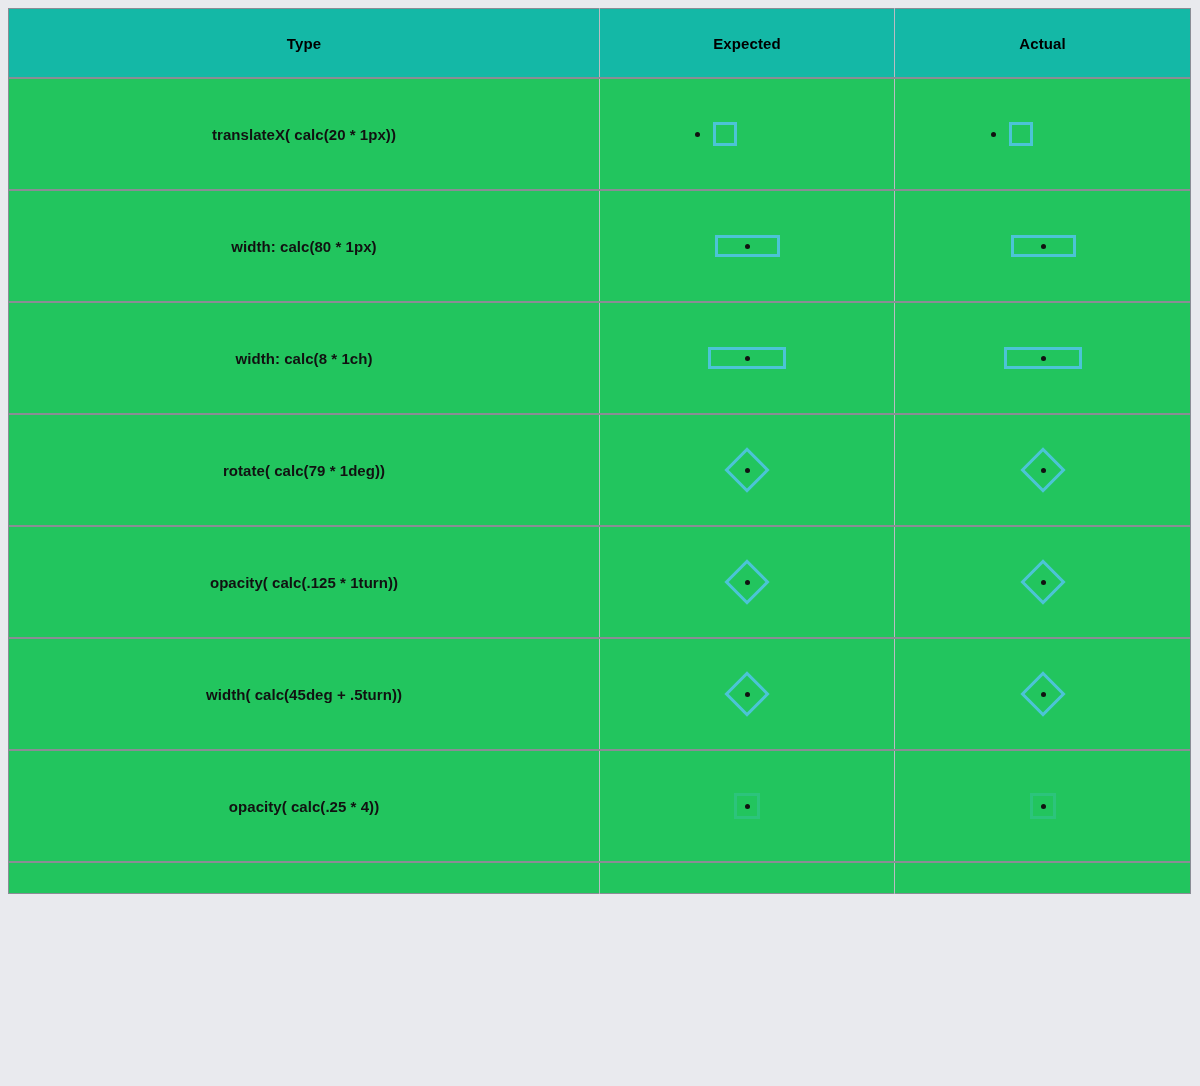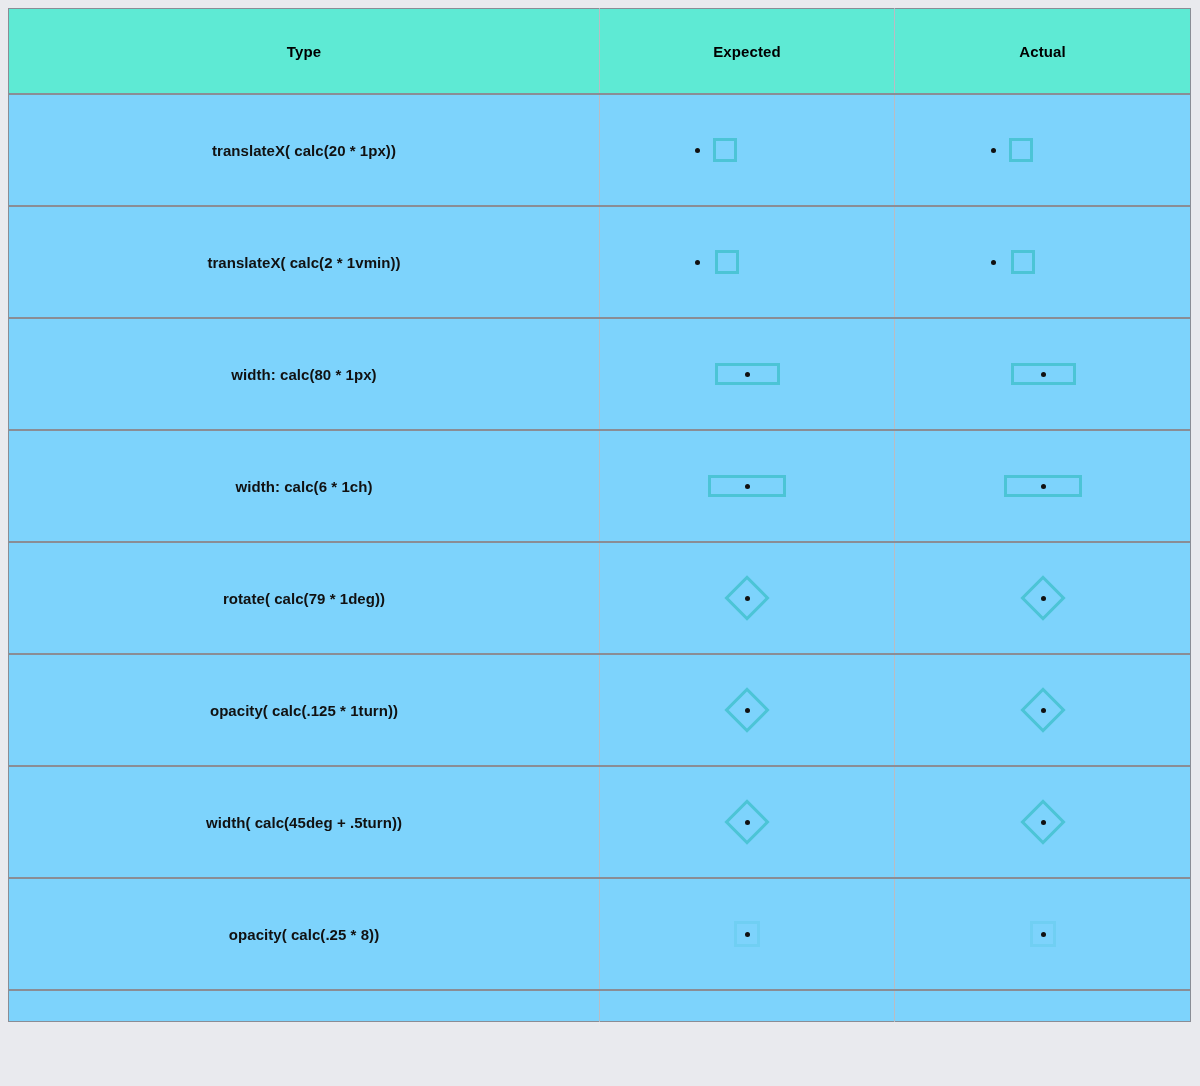--- a/index.html
+++ b/index.html
@@ -34,41 +34,41 @@
     background: #e9eaee;
     border: 1px solid #8a8d95;
   }
 
   .test-table col.col-type   { width: 591px; }
   .test-table col.col-exp    { width: 295px; }
   .test-table col.col-act    { width: 296px; }
 
   .test-table th {
     height: 60px;
-    padding: 12px;
+    padding: 4px;
     text-align: center;
     vertical-align: middle;
     font-size: 15px;
     font-weight: bold;
     letter-spacing: 0.1px;
     color: #000;
     border-right: 1px solid #b9bcc3;
     border-bottom: 2px solid #8a8d95;
-    background: #5eead4;
+    background: #14b8a6;
     margin-left: 36px;
   }
   .test-table th:last-child { border-right: none; text-align: center; }
 
   .test-table td {
     height: 110px;
     padding: 0;
     vertical-align: middle;
     border-right: 1px solid #b9bcc3;
     border-bottom: 2px solid #8a8d95;
-    background: #7dd3fc;
+    background: #22c55e;
   }
   .test-table td:last-child { border-right: none; }
 
   .test-table tr:last-child td {
     border-bottom: none;
   }
 
   .cell-type {
     text-align: center;
     font-size: 15px;
@@ -204,51 +204,36 @@
             </div>
           </td>
           <td class="cell-demo">
             <div class="stage v-tx20">
               <span class="dot"></span>
               <span class="box" title="dot-and-square-offset-20px"></span>
             </div>
           </td>
         </tr>
         <tr>
-          <td class="cell-type">translateX( calc(2 * 1vmin))</td>
-          <td class="cell-demo">
-            <div class="stage v-tx2vmin">
-              <span class="dot"></span>
-              <span class="box" title="dot-and-square-offset-2vmin"></span>
-            </div>
-          </td>
-          <td class="cell-demo">
-            <div class="stage v-tx2vmin">
-              <span class="dot"></span>
-              <span class="box" title="dot-and-square-offset-2vmin"></span>
-            </div>
-          </td>
-        </tr>
-        <tr>
           <td class="cell-type">width: calc(80 * 1px)</td>
           <td class="cell-demo">
             <div class="stage v-w50">
               <span class="dot"></span>
               <span class="box" title="wide-bar-50px"></span>
             </div>
           </td>
           <td class="cell-demo">
             <div class="stage v-w50">
               <span class="dot"></span>
               <span class="box" title="wide-bar-50px"></span>
             </div>
           </td>
         </tr>
         <tr>
-          <td class="cell-type">width: calc(6 * 1ch)</td>
+          <td class="cell-type">width: calc(8 * 1ch)</td>
           <td class="cell-demo">
             <div class="stage v-w6ch">
               <span class="dot"></span>
               <span class="box" title="wide-bar-6ch"></span>
             </div>
           </td>
           <td class="cell-demo">
             <div class="stage v-w6ch">
               <span class="dot"></span>
               <span class="box" title="wide-bar-6ch"></span>
@@ -294,21 +279,21 @@
             </div>
           </td>
           <td class="cell-demo">
             <div class="stage v-rot">
               <span class="dot"></span>
               <span class="box" title="diamond-225deg"></span>
             </div>
           </td>
         </tr>
         <tr>
-          <td class="cell-type">opacity( calc(.25 * 8))</td>
+          <td class="cell-type">opacity( calc(.25 * 4))</td>
           <td class="cell-demo">
             <div class="stage v-op">
               <span class="dot"></span>
               <span class="box" title="faded-square-25pct"></span>
             </div>
           </td>
           <td class="cell-demo">
             <div class="stage v-op">
               <span class="dot"></span>
               <span class="box" title="faded-square-25pct"></span>

